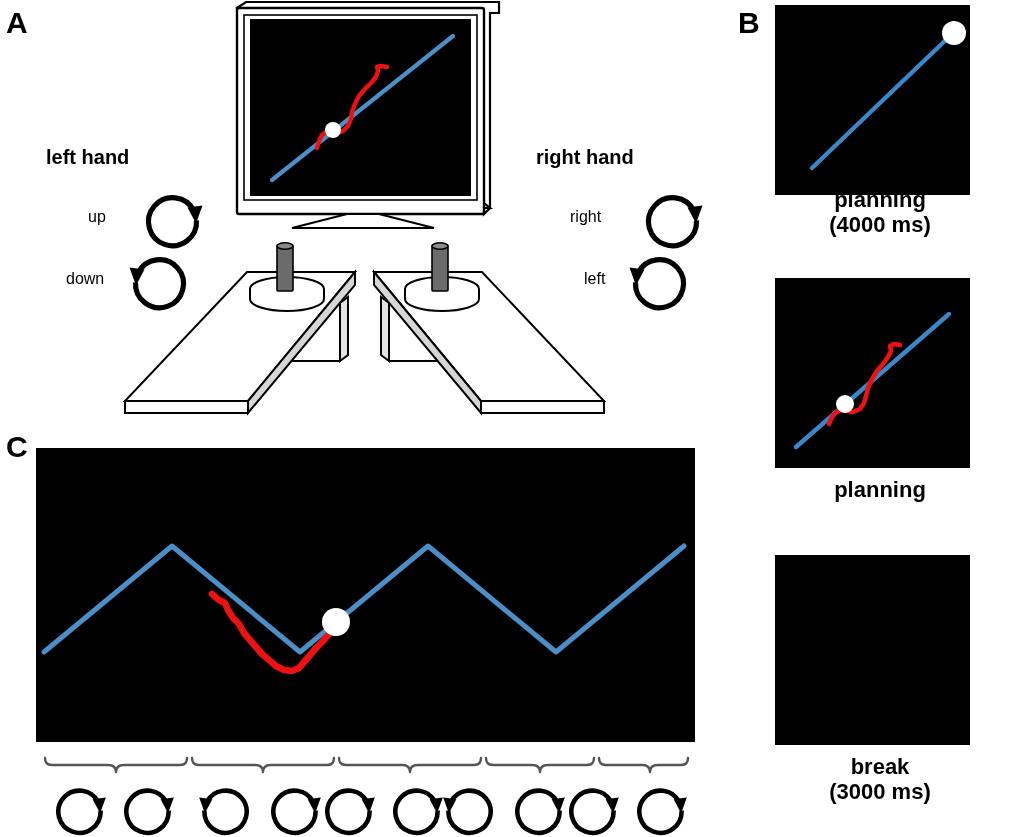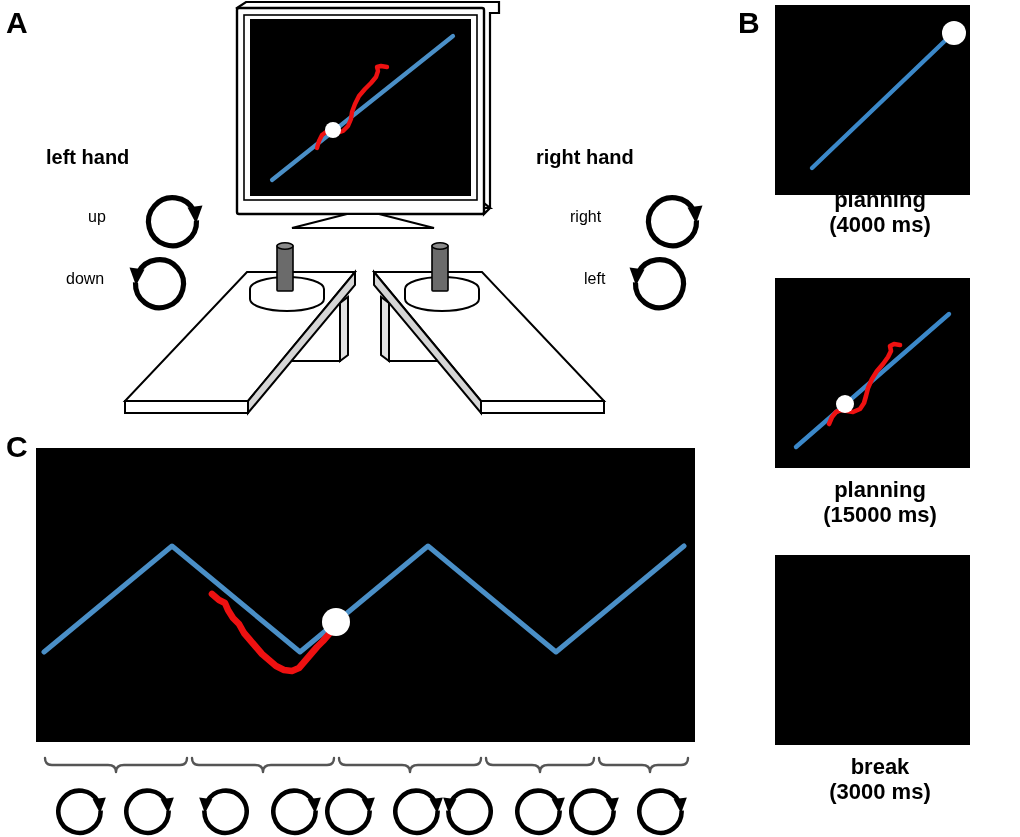--- a/index.html
+++ b/index.html
@@ -250,18 +250,17 @@
 <div class="dir-label" id="label-down">down</div>
 <div class="dir-label" id="label-right">right</div>
 <div class="dir-label" id="label-left">left</div>
 
 <div class="frame-caption" id="caption-planning">
   <span>planning</span>
   <span>(4000 ms)</span>
 </div>
 <div class="frame-caption" id="caption-execution">
   <span>planning</span>
-  <span>(15000 ms)</span>
 </div>
 <div class="frame-caption" id="caption-break">
   <span>break</span>
   <span>(3000 ms)</span>
 </div>
 
 </body></html>

